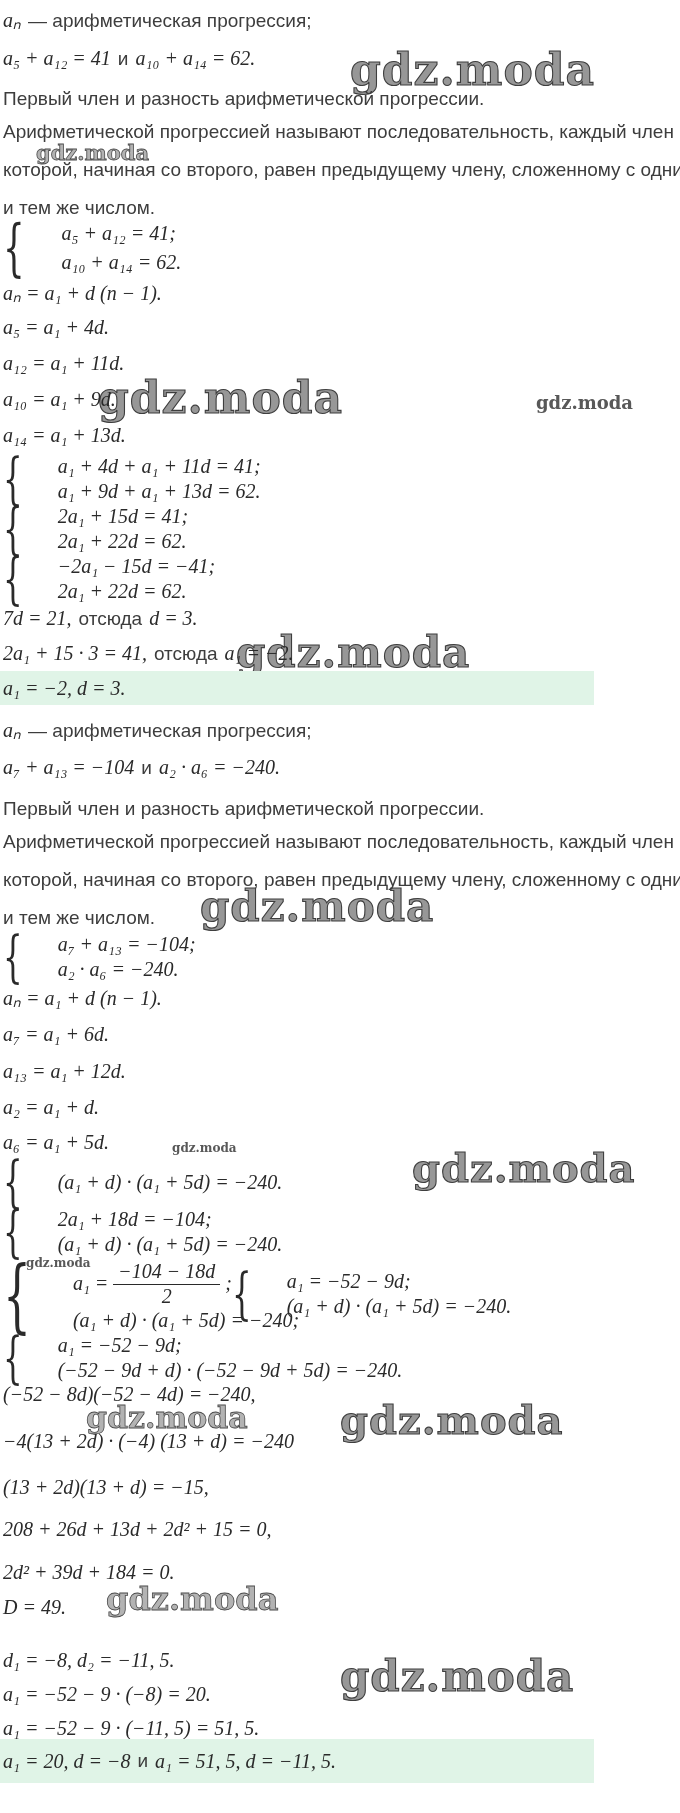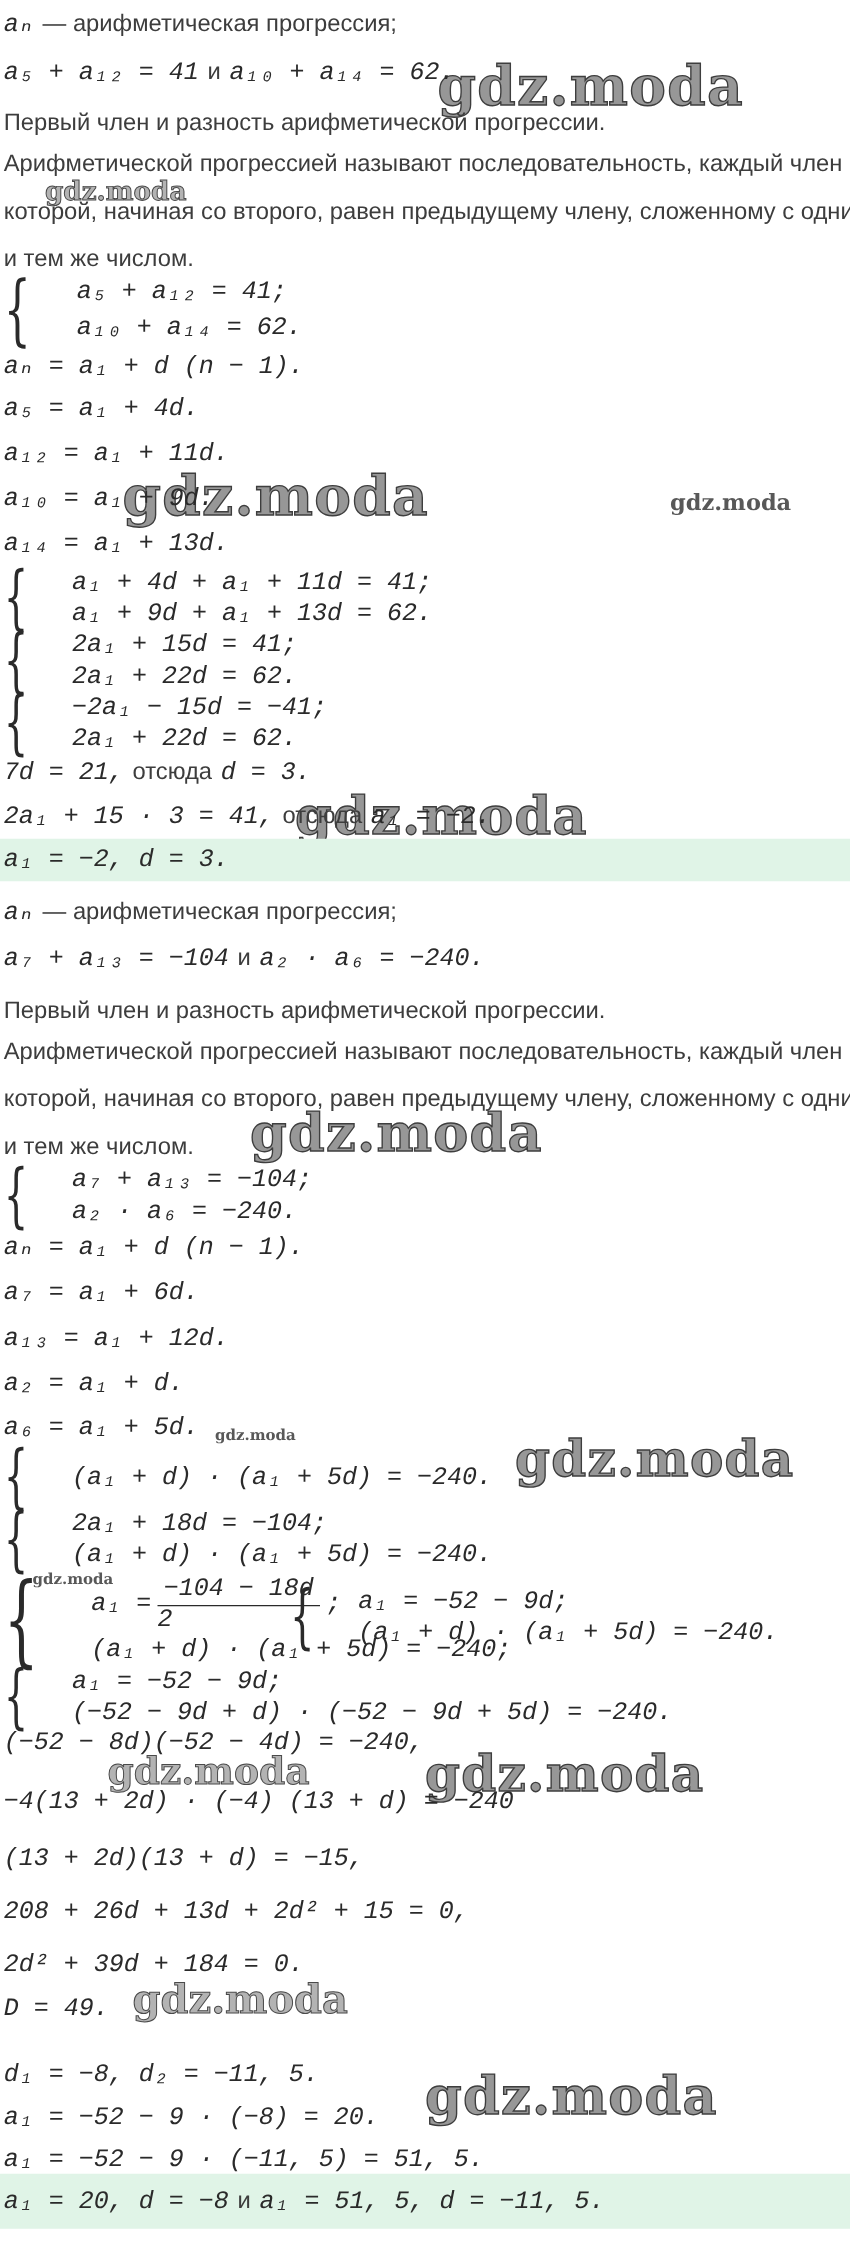--- a/index.html
+++ b/index.html
@@ -2,40 +2,40 @@
 <html><head>
 <meta charset="utf-8">
 <style>
   html,body { margin:0; padding:0; background:#ffffff; }
   .page {
     position:relative; width:680px; height:1813px; background:#ffffff;
     overflow:hidden; font-family:"Liberation Sans",sans-serif;
   }
   .line { position:absolute; left:3px; white-space:nowrap; }
   .t { font-family:"Liberation Sans",sans-serif; font-size:19px; color:#3d3d3d; }
-  .m { font-family:Liberation Mono, monospace; font-style:italic; font-size:20px; color:#2a2a2a; }
+  .m { font-family:Liberation Serif, serif; font-style:italic; font-size:20px; color:#2a2a2a; }
   .mixed .t { margin:0 7px; }
   .sys { position:absolute; left:3px; display:flex; align-items:center; }
   .brace {
     font-family:"DejaVu Serif",serif; font-style:normal; color:#2a2a2a;
     transform:scaleX(0.55); transform-origin:left center; line-height:1;
     font-size:56px; font-weight:400;
   }
   .sys.tall .brace { font-size:62px; }
   .sys.xl .brace { font-size:80px; }
   .sys-lines { display:flex; flex-direction:column; margin-left:19px; }
   .sys-lines .m { line-height:25px; }
   .sys.tall .sys-lines .m { line-height:29px; }
   .answer {
-    position:absolute; left:0; width:680px; background:#e0f4e7;
+    position:absolute; left:0; width:594px; background:#e0f4e7;
     display:flex; align-items:center; padding-left:3px; box-sizing:border-box;
   }
   .answer .t { margin:0 7px; }
   .fracline { display:inline-flex; align-items:center; line-height:normal !important; }
-  .frac { display:inline-flex; flex-direction:column; margin:0 5px; }
+  .frac { display:inline-flex; flex-direction:column; align-items:center; margin:0 5px; }
   .frac .num { border-bottom:1.6px solid #2a2a2a; padding:0 5px 1px; line-height:23px !important; }
   .frac .den { line-height:23px !important; }
   .wm { position:absolute; white-space:nowrap; font-family:"DejaVu Serif",serif; font-weight:700; }
   .wm-big   { color:#979797; -webkit-text-stroke:1.1px #3e3e3e; letter-spacing:1px; }
   .wm-outline { color:#b3b3b3; -webkit-text-stroke:0.8px #4a4a4a; }
   .wm-solid { color:#585858; }
 </style>
 </head>
 <body>
 

